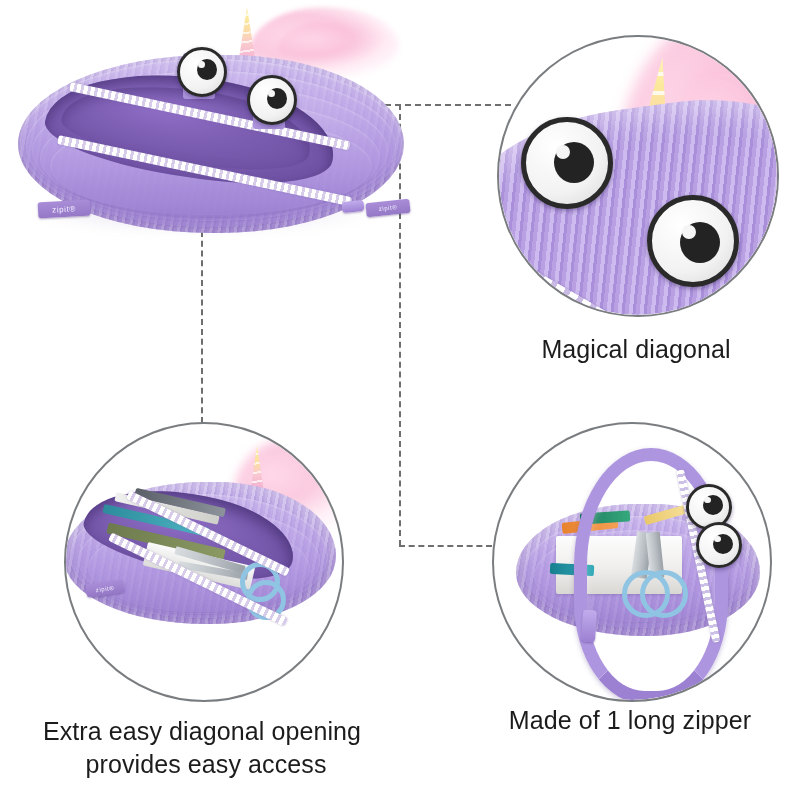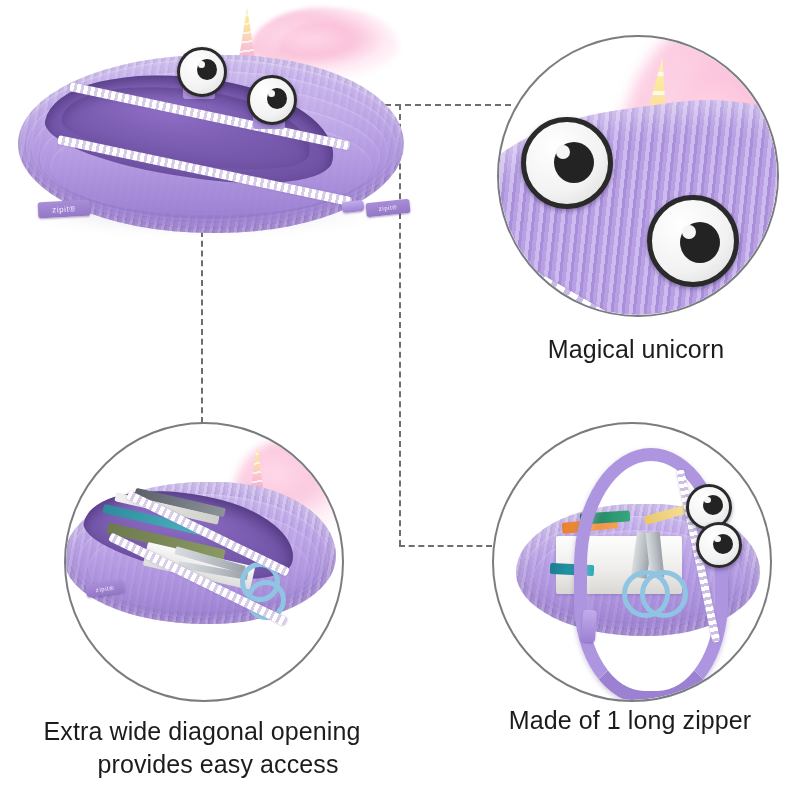--- a/index.html
+++ b/index.html
@@ -305,21 +305,21 @@
       <div class="eye" style="left:22px; top:80px; width:82px; height:82px; border-width:5px;">
         <div class="pupil" style="left:28px; top:20px; width:40px; height:41px;"></div>
       </div>
 
       <div class="eye" style="left:148px; top:158px; width:82px; height:82px; border-width:5px;">
         <div class="pupil" style="left:28px; top:22px; width:40px; height:41px;"></div>
       </div>
     </div>
   </div>
 
-  <div class="caption" style="left:497px; top:333px; width:278px;">Magical unicorn</div>
+  <div class="caption" style="left:497px; top:333px; width:278px;">Magical diagonal</div>
 
   <div class="callout" style="left:64px; top:422px; width:276px; height:276px;">
     <div class="callout-inner">
 
       <div class="hair" style="left:168px; top:12px; width:130px; height:96px; filter:blur(5px);"></div>
       <div class="horn" style="left:178px; top:22px; width:26px; height:56px;"></div>
       <div class="horn-rings" style="left:178px; top:22px; width:26px; height:56px;"></div>
 
       <div class="pouch" style="left:-2px; top:58px; width:272px; height:142px;
                   border-radius:52% 44% 46% 52% / 54% 52% 48% 46%;"></div>
@@ -349,22 +349,22 @@
 
       <div class="teeth" style="left:62px; top:66px; width:178px; height:9px;
                   transform:rotate(26deg); transform-origin:left center;"></div>
       <div class="teeth" style="left:44px; top:108px; width:196px; height:9px;
                   transform:rotate(26deg); transform-origin:left center;"></div>
 
       <div class="tag small" style="left:20px; top:158px; width:38px; height:13px; transform:rotate(-8deg);">zipit®</div>
     </div>
   </div>
 
-  <div class="caption" style="left:12px; top:715px; width:380px;">Extra wide diagonal opening</div>
-  <div class="caption" style="left:28px; top:748px; width:380px;">provides easy access</div>
+  <div class="caption" style="left:12px; top:715px; width:380px;">Extra easy diagonal opening</div>
+  <div class="caption" style="left:16px; top:748px; width:380px;">provides easy access</div>
 
   <div class="callout" style="left:492px; top:422px; width:276px; height:276px;">
     <div class="callout-inner">
 
       <div class="pouch" style="left:22px; top:80px; width:244px; height:132px;
                   border-radius:50% 44% 46% 52% / 52% 52% 48% 48%;"></div>
       <div class="coil" style="left:30px; top:92px; width:228px; height:112px; opacity:.5;"></div>
       <div class="coil" style="left:40px; top:106px; width:208px; height:92px; opacity:.4;"></div>
 
       <div class="item" style="left:62px; top:112px; width:126px; height:58px;

